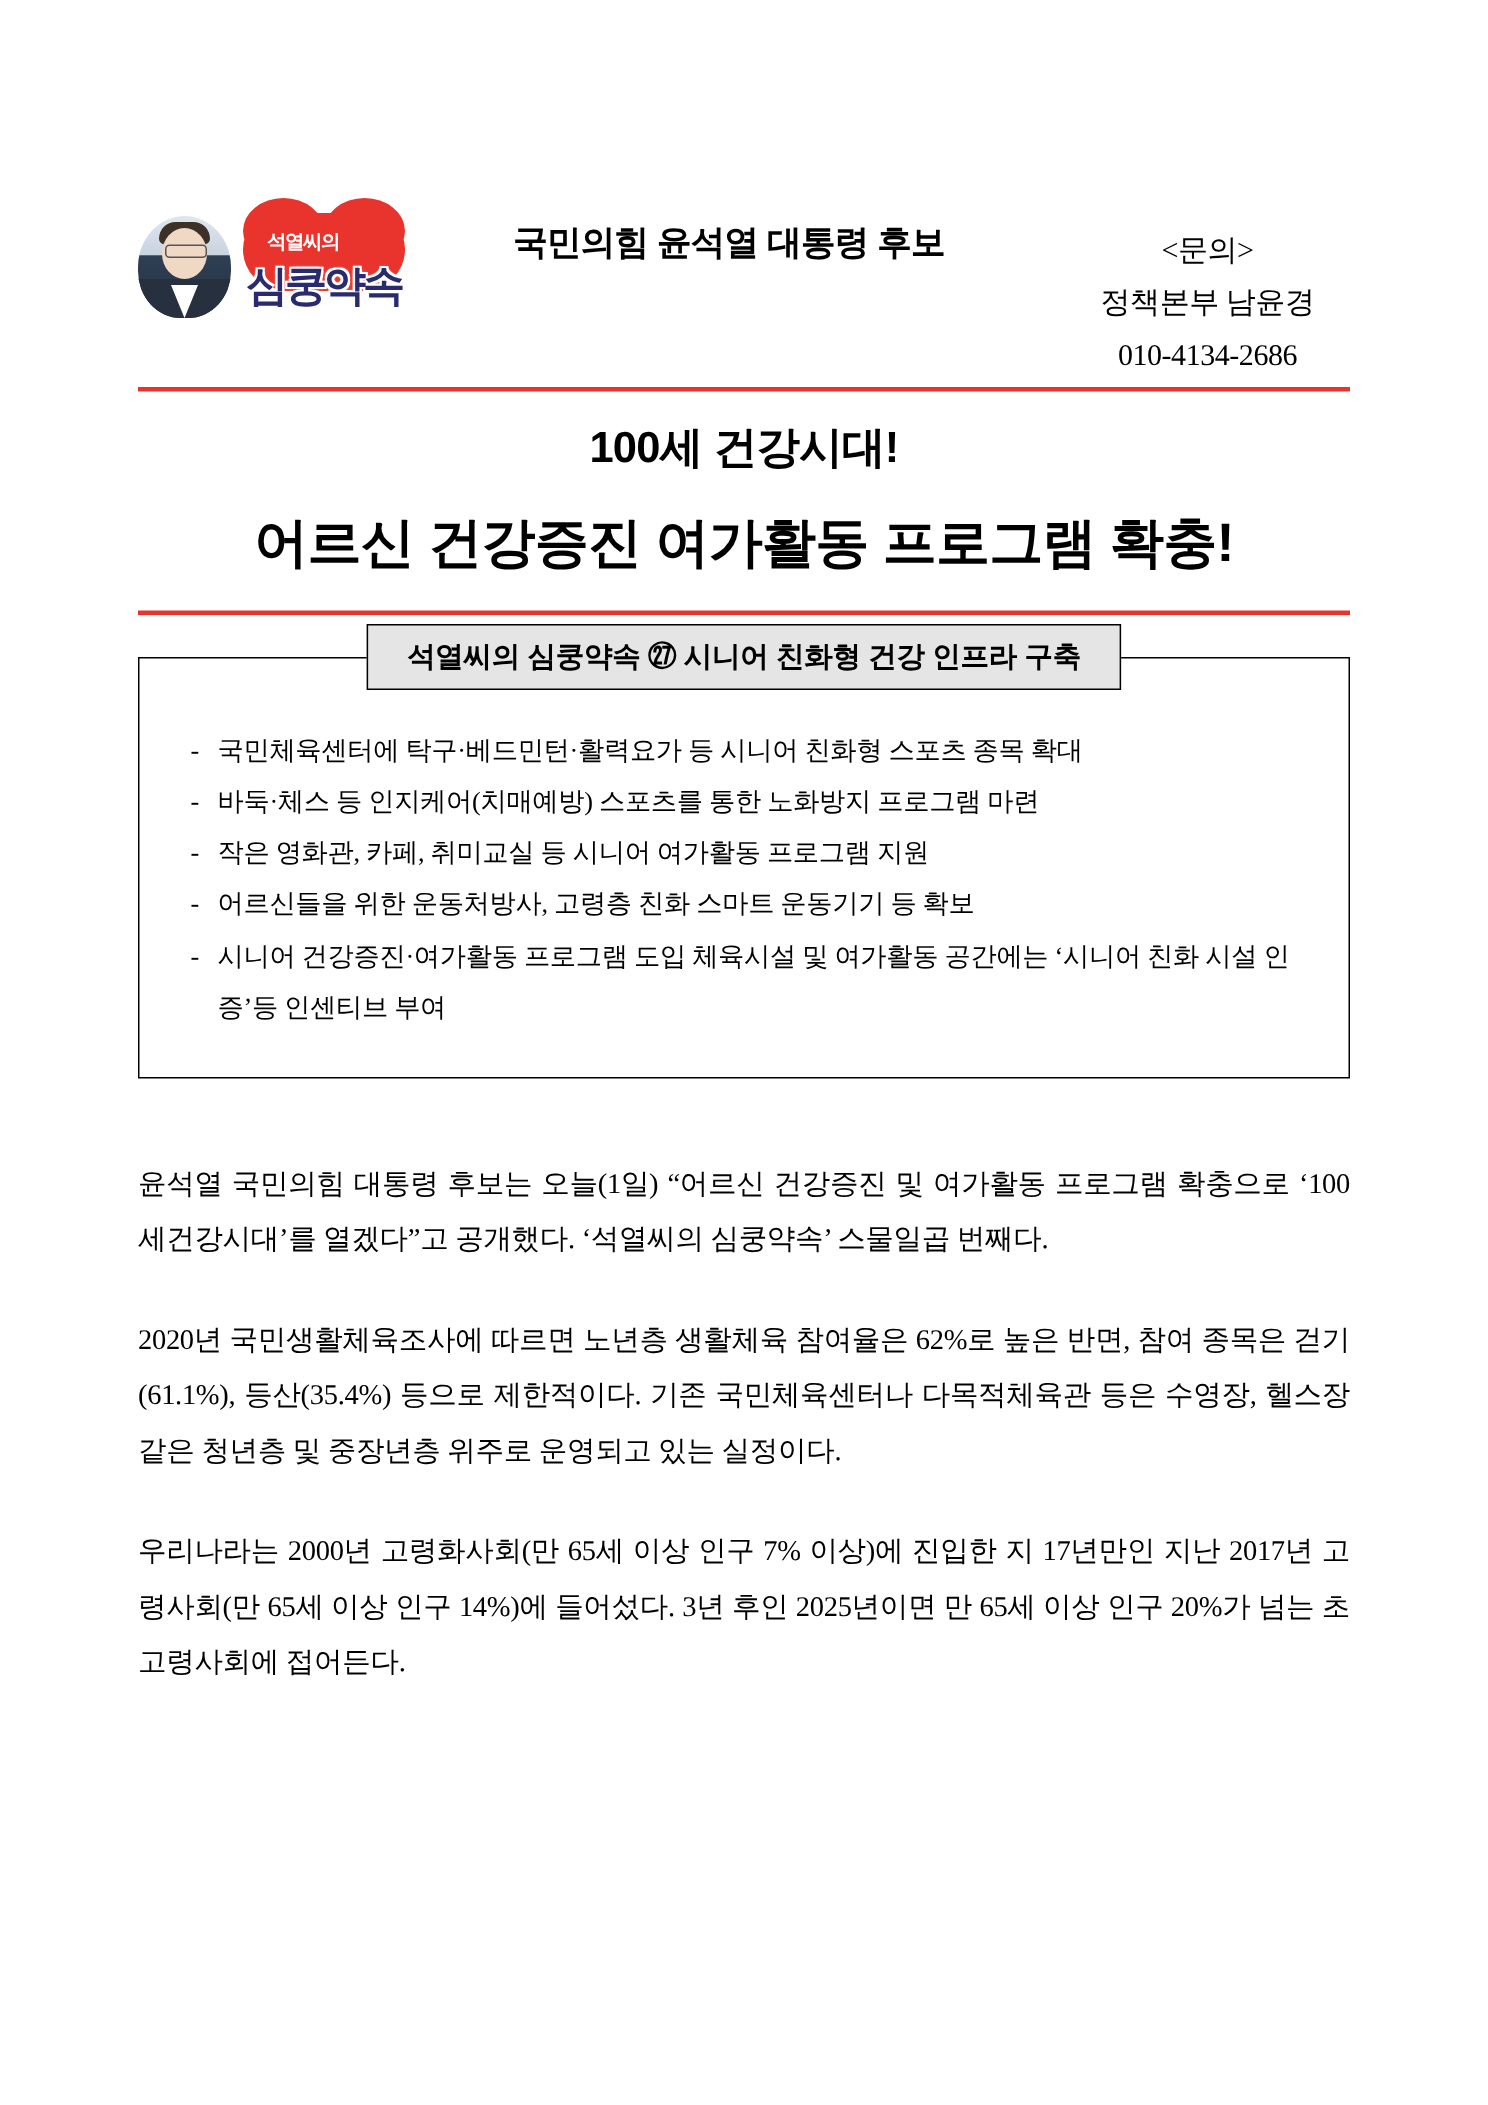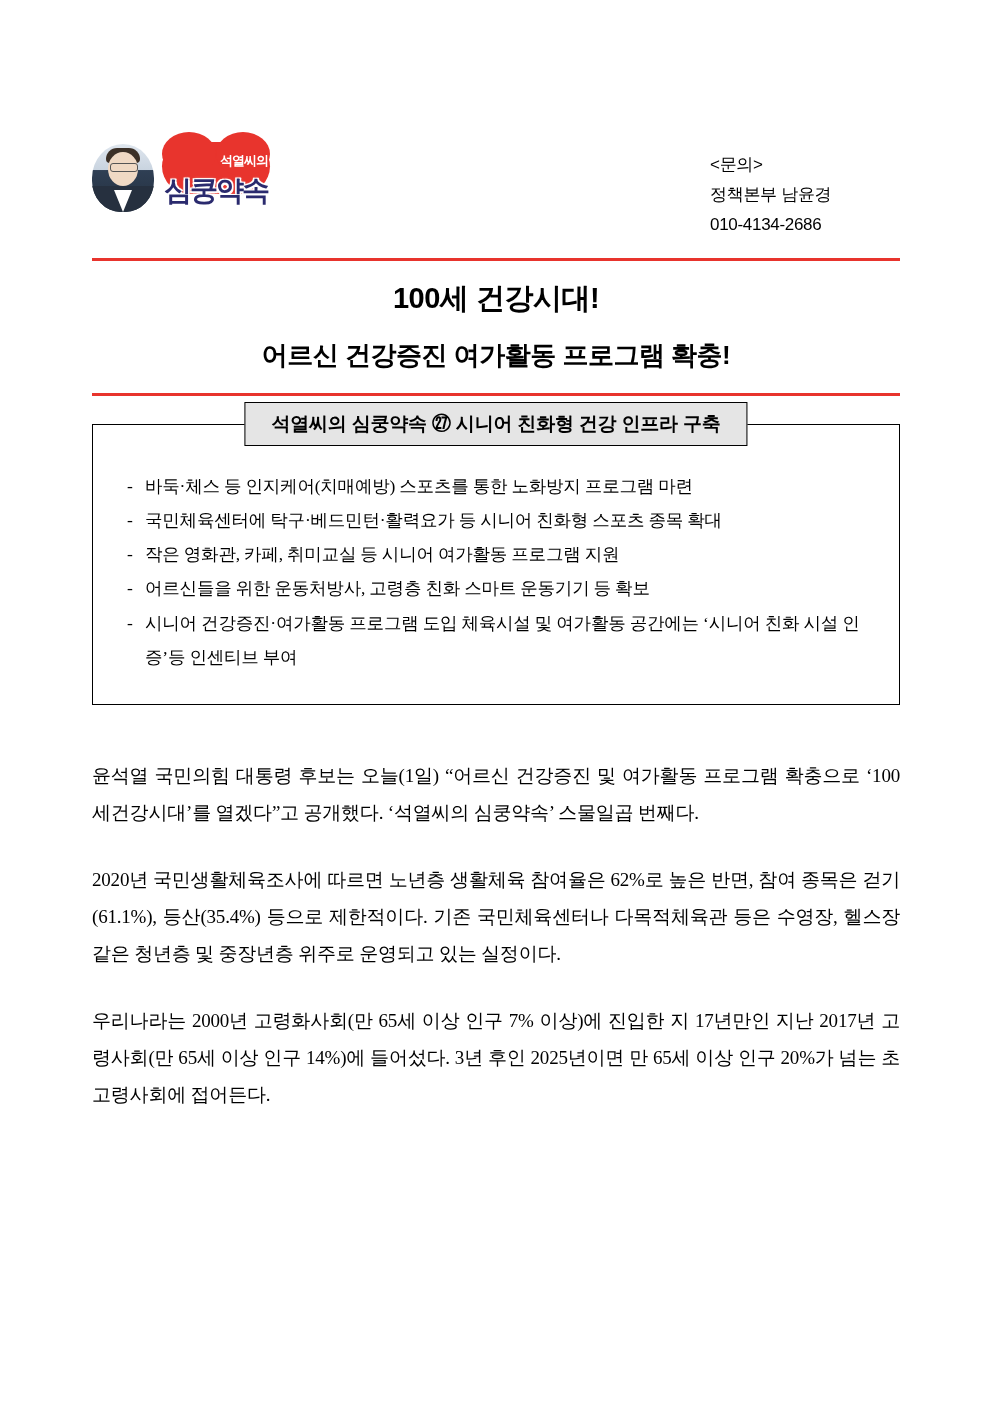--- a/index.html
+++ b/index.html
@@ -31,21 +31,20 @@
     display: flex;
     align-items: flex-start;
   }
   .logo-block {
     width: 190px;
     height: 92px;
     position: relative;
     flex: 0 0 auto;
     display: flex;
     align-items: center;
-    text-align: right;
   }
   .logo-photo {
     width: 62px;
     height: 68px;
     border-radius: 50% 50% 46% 46%;
     background: linear-gradient(#dfe6ee 0%, #c9d4e0 38%, #2f3f54 39%, #24303f 100%);
     position: relative;
     overflow: hidden;
     flex: 0 0 auto;
   }
@@ -158,23 +157,23 @@
     font-weight: bold;
     font-size: 23px;
     letter-spacing: -0.5px;
     line-height: 1.55;
     padding-top: 12px;
     padding-right: 20px;
   }
   .header-contact {
     flex: 0 0 auto;
     width: 190px;
-    text-align: left;
-    font-family: Liberation Sans, sans-serif;
-    font-size: 17px;
+    text-align: center;
+    font-family: Liberation Serif, serif;
+    font-size: 20px;
     line-height: 1.75;
     padding-top: 18px;
     letter-spacing: -0.3px;
   }
 
   
   .rule {
     border: 0;
     border-top: 3px solid #e8342d;
     margin: 6px 0 0 0;
@@ -182,21 +181,21 @@
   .banner {
     text-align: center;
     padding: 18px 0 14px 0;
   }
   .banner-line {
     font-family: "Liberation Sans", sans-serif;
     font-weight: bold;
     letter-spacing: -0.5px;
   }
   .banner-line1 { font-size: 29px; margin-bottom: 19px; }
-  .banner-line2 { font-size: 26px; }
+  .banner-line2 { font-size: 36px; }
 
   
   .promise-wrap {
     position: relative;
     margin-top: 28px;
   }
   .promise-box {
     border: 1.5px solid #000000;
     padding: 44px 30px 30px 30px;
     min-height: 246px;
@@ -264,20 +263,21 @@
         <div class="shirt"></div>
       </div>
       <div class="logo-text">
         <div class="logo-heart"></div>
         <div class="logo-line1">석열씨의</div>
         <div class="logo-line2">심쿵약속</div>
       </div>
     </div>
 
     <div class="header-title">
+      <div>국민의힘 윤석열 대통령 후보</div>
     </div>
 
     <div class="header-contact">
       <div>&lt;문의&gt;</div>
       <div>정책본부 남윤경</div>
       <div>010-4134-2686</div>
     </div>
   </div>
 
   <hr class="rule">
@@ -286,22 +286,22 @@
     <div class="banner-line banner-line1">100세 건강시대!</div>
     <div class="banner-line banner-line2">어르신 건강증진 여가활동 프로그램 확충!</div>
   </div>
 
   <hr class="rule">
 
   <div class="promise-wrap">
     <div class="promise-tag">석열씨의 심쿵약속 ㉗ 시니어 친화형 건강 인프라 구축</div>
     <div class="promise-box">
       <ul class="promise-list">
+        <li>국민체육센터에 탁구·베드민턴·활력요가 등 시니어 친화형 스포츠 종목 확대</li>
         <li>바둑·체스 등 인지케어(치매예방) 스포츠를 통한 노화방지 프로그램 마련</li>
-        <li>국민체육센터에 탁구·베드민턴·활력요가 등 시니어 친화형 스포츠 종목 확대</li>
         <li>작은 영화관, 카페, 취미교실 등 시니어 여가활동 프로그램 지원</li>
         <li>어르신들을 위한 운동처방사, 고령층 친화 스마트 운동기기 등 확보</li>
         <li>시니어 건강증진·여가활동 프로그램 도입 체육시설 및 여가활동 공간에는 ‘시니어 친화 시설 인증’등 인센티브 부여</li>
       </ul>
     </div>
   </div>
 
   <div class="body-text">
     <p>윤석열 국민의힘 대통령 후보는 오늘(1일) “어르신 건강증진 및 여가활동 프로그램 확충으로 ‘100세건강시대’를 열겠다”고 공개했다. ‘석열씨의 심쿵약속’ 스물일곱 번째다.</p>
     <p>2020년 국민생활체육조사에 따르면 노년층 생활체육 참여율은 62%로 높은 반면, 참여 종목은 걷기(61.1%), 등산(35.4%) 등으로 제한적이다. 기존 국민체육센터나 다목적체육관 등은 수영장, 헬스장 같은 청년층 및 중장년층 위주로 운영되고 있는 실정이다.</p>

